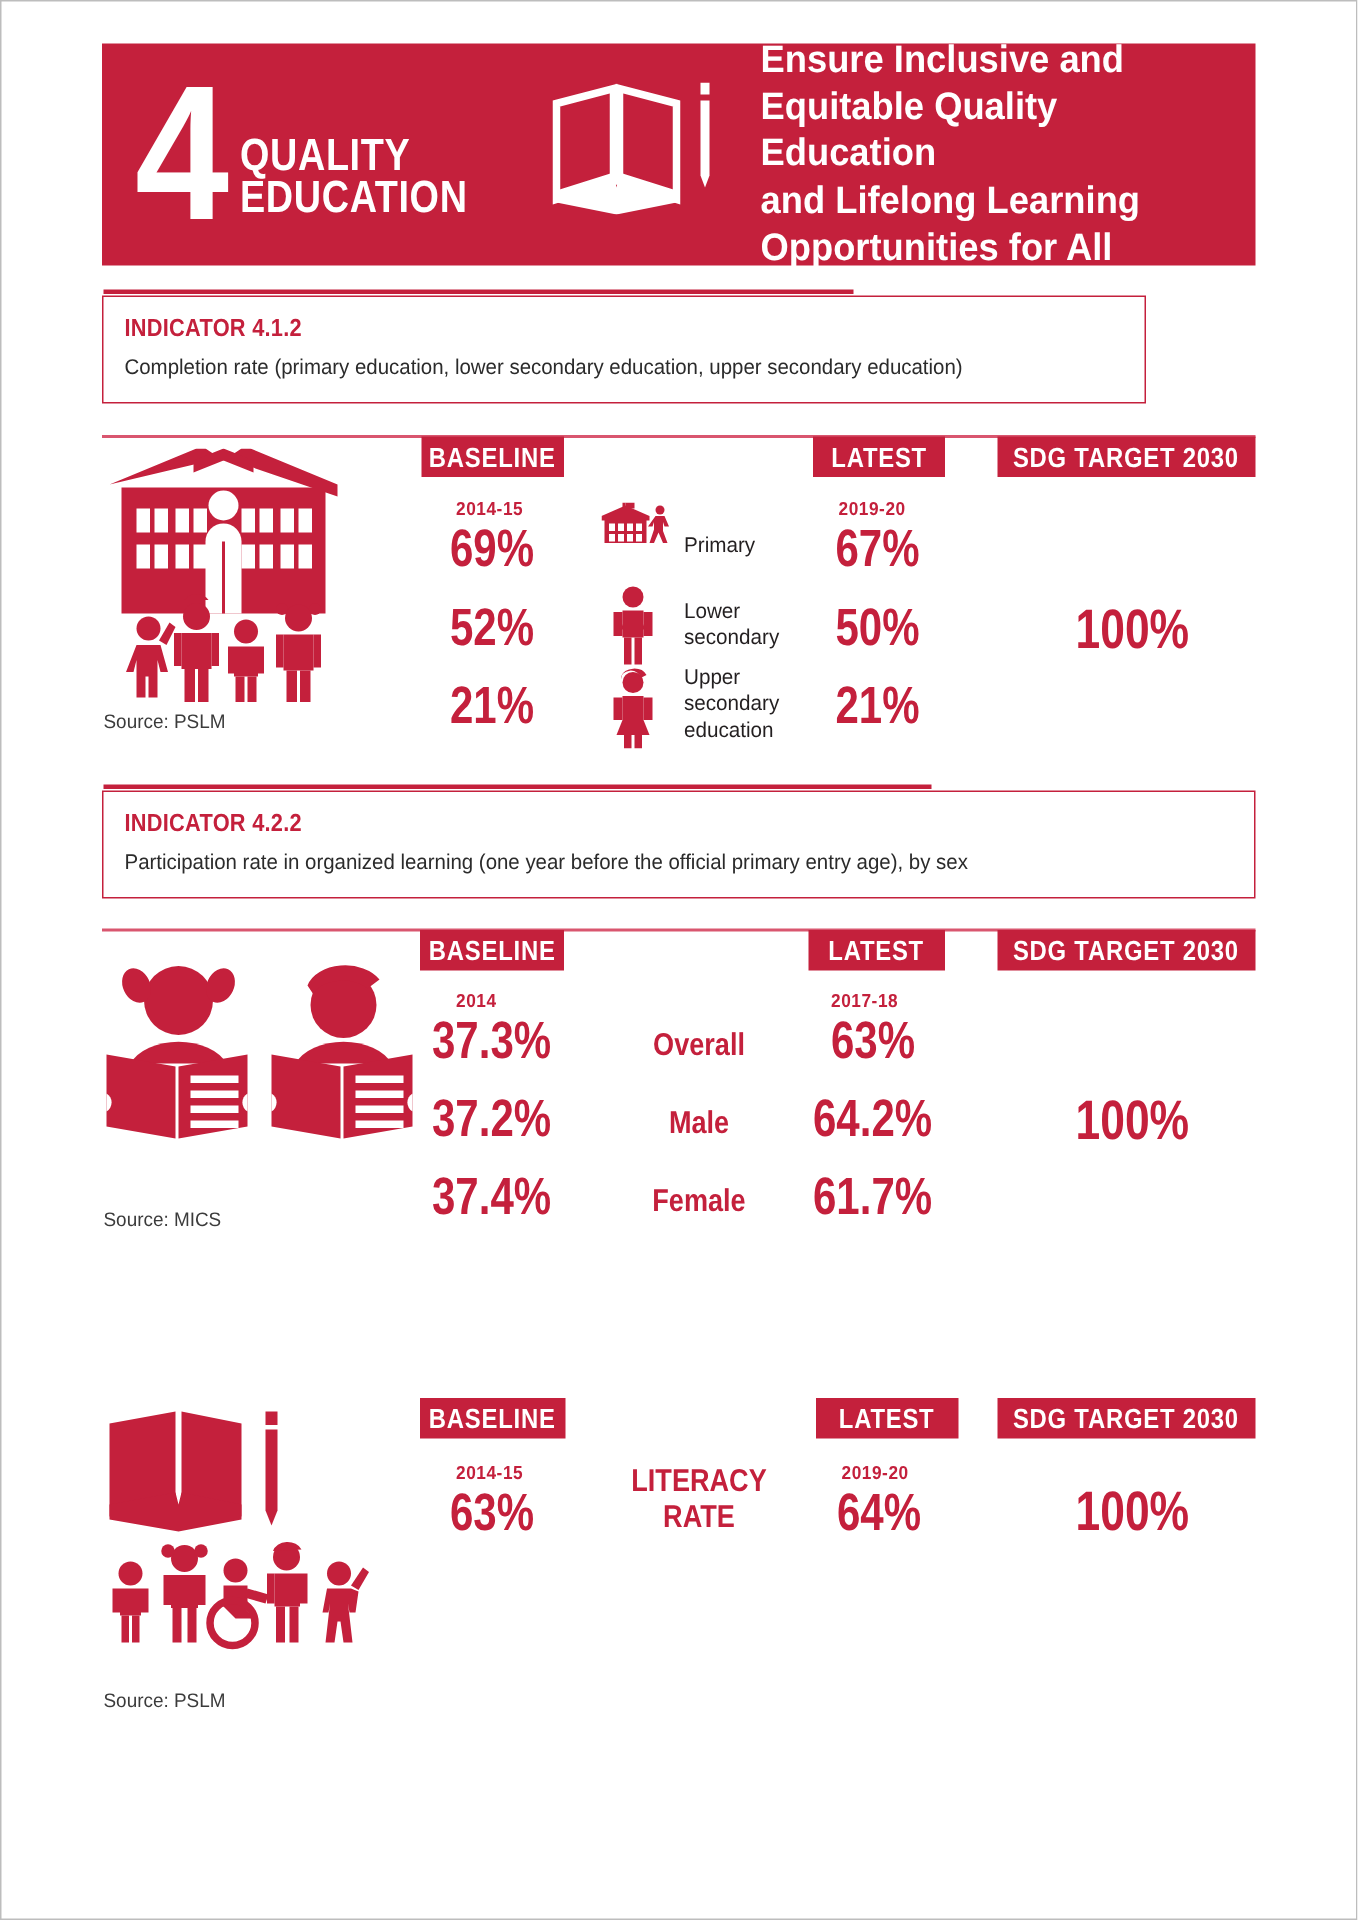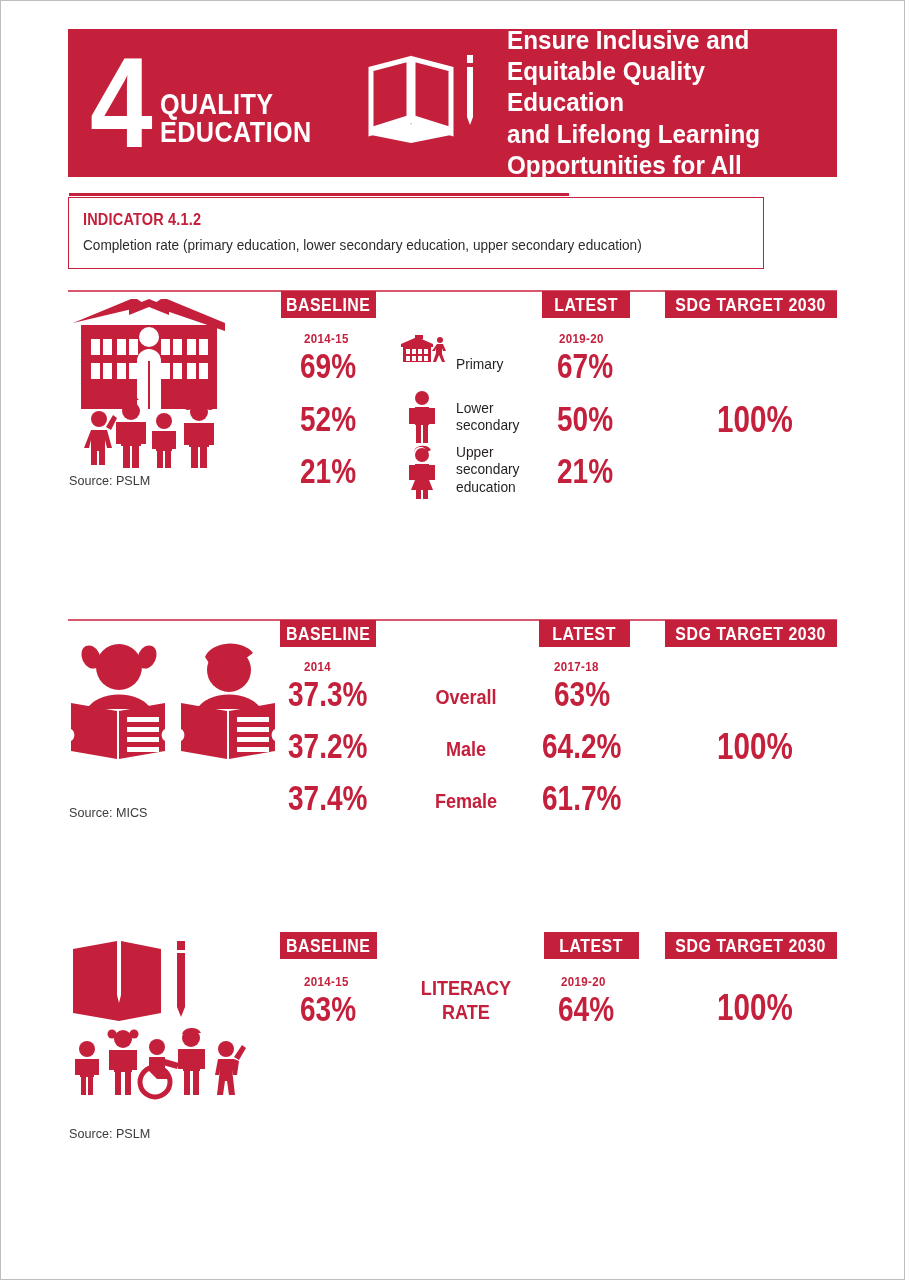--- a/index.html
+++ b/index.html
@@ -297,20 +297,24 @@
         <path d="M10 35 l-4 10 h22 l-4 -10 z"></path>
         <rect x="11" y="45" width="5" height="9"></rect>
           <rect x="18" y="45" width="5" height="9"></rect>
       </g>
     </svg>
   </div>
   <div class="lbl-black" style="left:455px;top:443px;">Upper
 secondary
 education</div>
 
+  <div class="ind-box" style="left:67px;top:526px;width:769px;height:72px;">
+    <div class="ind-label">INDICATOR 4.2.2</div>
+    <div class="ind-desc">Participation rate in organized learning (one year before the official primary entry age), by sex</div>
+  </div>
 
   <div class="hdr-line" style="left:67px;top:618px;width:769px;"></div>
   <div class="hdr-bar" style="left:279px;top:619px;width:96px;">
     <span>BASELINE</span>
   </div>
   <div class="hdr-bar" style="left:538px;top:619px;width:91px;">
     <span>LATEST</span>
   </div>
   <div class="hdr-bar" style="left:664px;top:619px;width:172px;">
     <span>SDG TARGET  2030</span>

